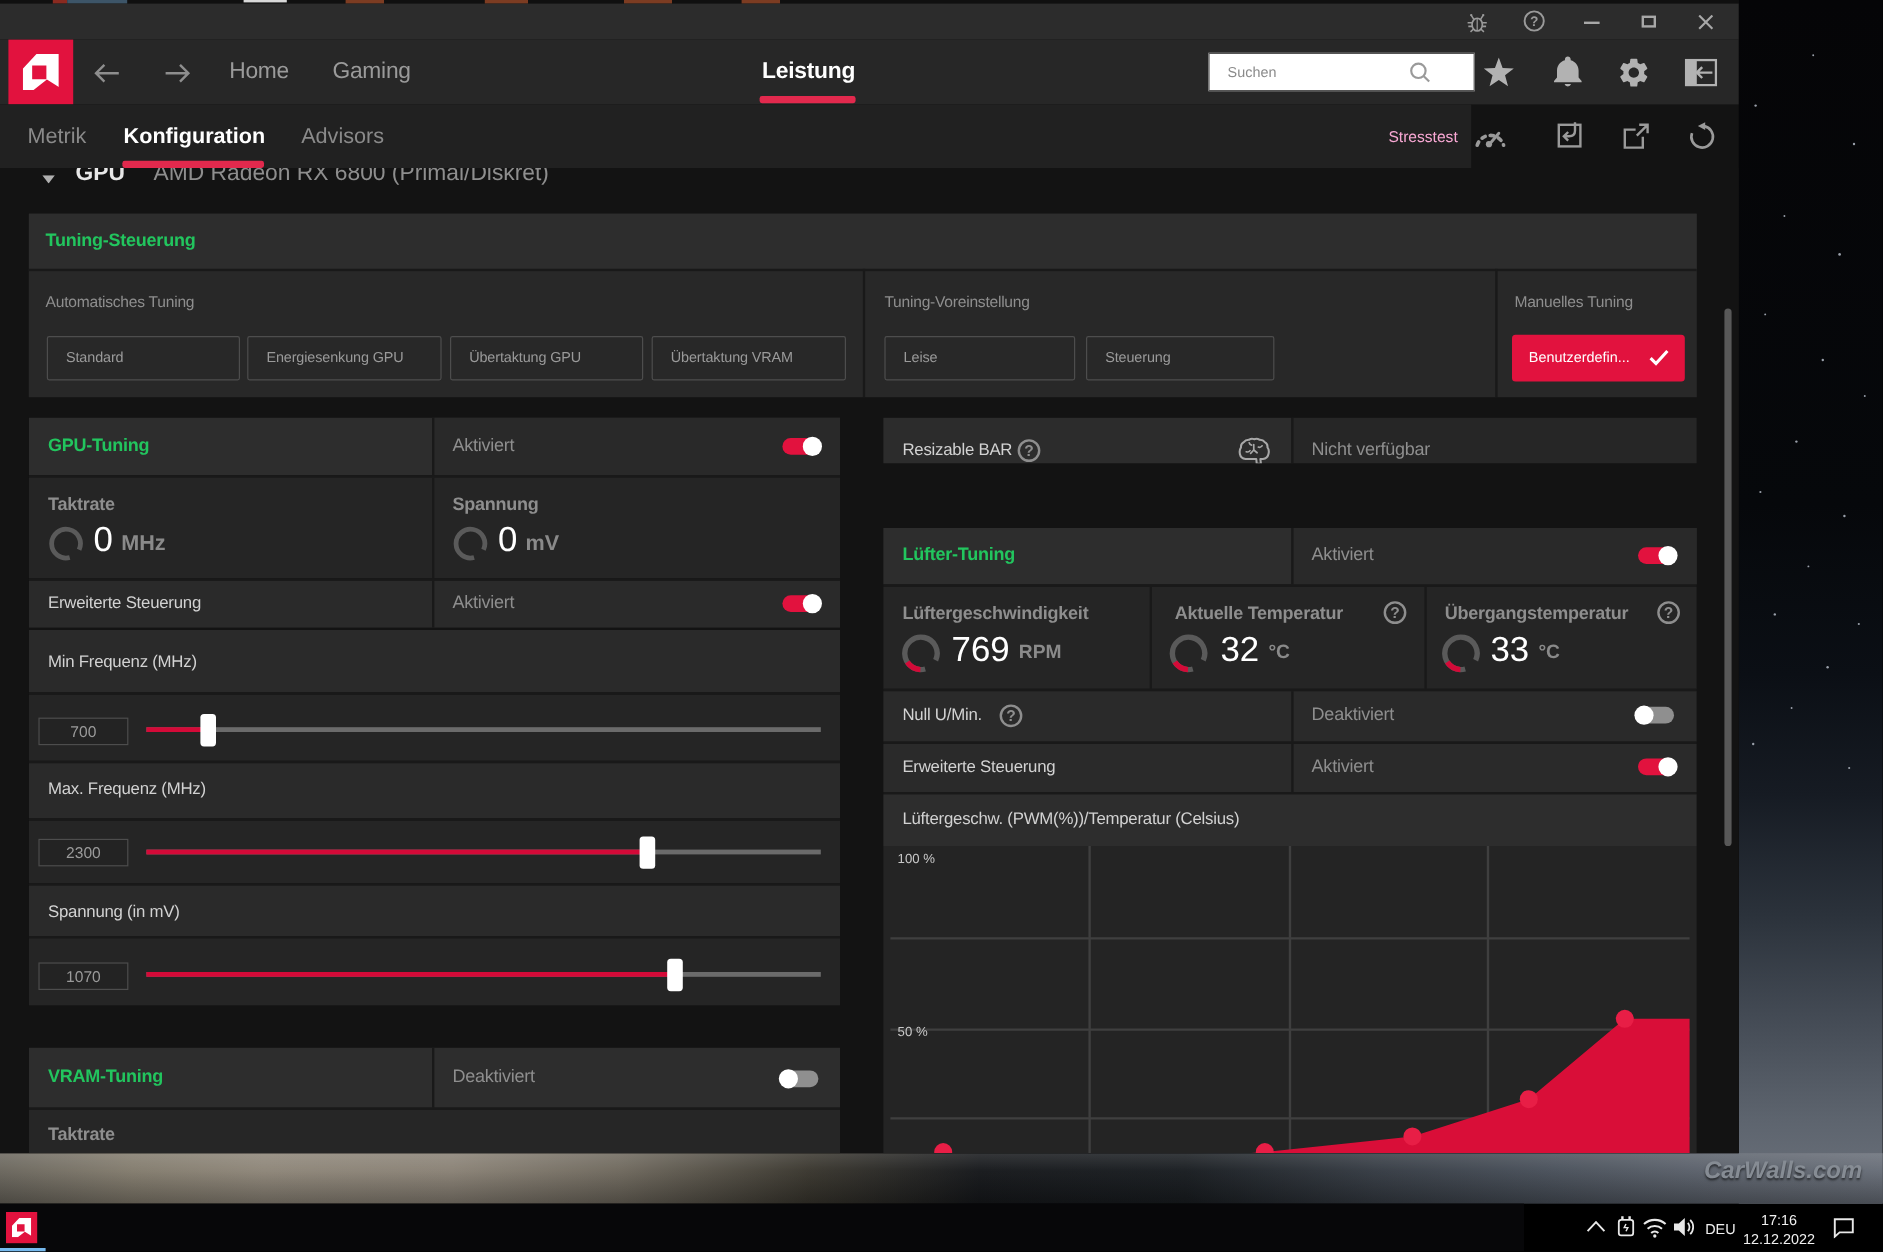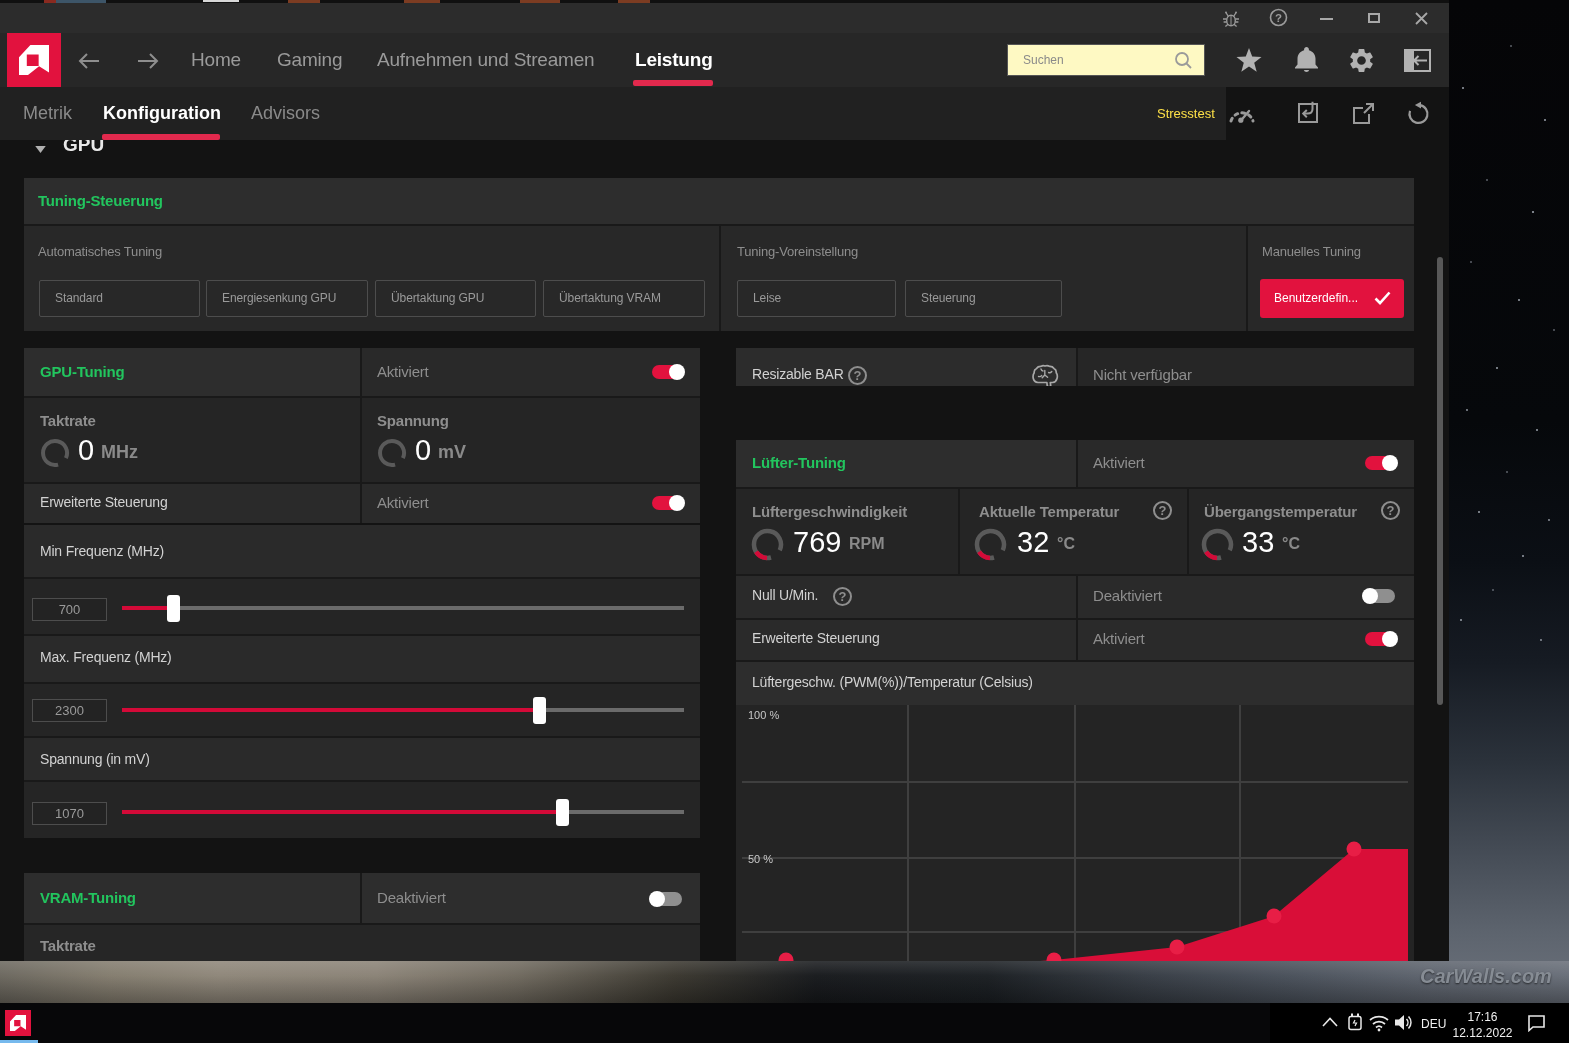--- a/index.html
+++ b/index.html
@@ -124,24 +124,23 @@
       </svg>
     </div>
     <svg class="abs" style="left:77px;top:17px;" width="24" height="22" viewBox="0 0 24 22" stroke="#8e8e8e" stroke-width="2" fill="none">
       <path d="M22 11 H3 M10 4 L3 11 L10 18"></path>
     </svg>
     <svg class="abs" style="left:136px;top:17px;" width="24" height="22" viewBox="0 0 24 22" stroke="#8e8e8e" stroke-width="2" fill="none">
       <path d="M2 11 H21 M14 4 L21 11 L14 18"></path>
     </svg>
     <div class="navitem" style="left:191px;">Home</div>
     <div class="navitem" style="left:277px;">Gaming</div>
-    <div class="navitem" style="left:377px;">Aufnehmen und Streamen</div>
     <div class="navitem" style="left:635px;color:#fff;font-weight:bold;">Leistung</div>
     <div class="abs" style="left:633px;top:47px;width:80px;height:6px;background:#e2294d;border-radius:2px;"></div>
-    <div class="abs" style="left:1007px;top:11px;width:198px;height:32px;border:1px solid #555;background:#fef9c3;">
+    <div class="abs" style="left:1007px;top:11px;width:222px;height:32px;border:1px solid #555;background:#ffffff;">
       <div class="abs" style="left:15px;top:0;height:30px;line-height:30px;font-size:12px;color:#8a8a8a;">Suchen</div>
       <svg class="abs" style="left:166px;top:6px;" width="19" height="19" viewBox="0 0 19 19" fill="none" stroke="#9a9a9a" stroke-width="1.8">
         <circle cx="8" cy="8" r="6"></circle>
         <path d="M12.5 12.5 L17 17"></path>
       </svg>
     </div>
     <svg class="abs" style="left:1236px;top:15px;" width="26" height="25" viewBox="0 0 26 25">
       <path fill="#b2b2b2" d="M13 0 L16.2 8.6 L25.5 9 L18.2 14.8 L20.7 23.8 L13 18.6 L5.3 23.8 L7.8 14.8 L0.5 9 L9.8 8.6 Z"></path>
     </svg>
     <svg class="abs" style="left:1293px;top:13px;" width="27" height="29" viewBox="0 0 27 29">
@@ -155,21 +154,21 @@
       <rect x="1" y="1" width="25" height="21" fill="none" stroke="#b2b2b2" stroke-width="2"></rect>
       <rect x="1" y="1" width="9" height="21" fill="#b2b2b2"></rect>
       <path d="M23 11.5 H10 M14.5 7 L10 11.5 L14.5 16" fill="none" stroke="#b2b2b2" stroke-width="2"></path>
     </svg>
   </div>
   <div class="abs" id="subnav">
     <div class="subitem" style="left:23px;">Metrik</div>
     <div class="subitem" style="left:103px;color:#fff;font-weight:bold;">Konfiguration</div>
     <div class="abs" style="left:102px;top:47px;width:118px;height:6px;background:#e2294d;border-radius:2px;"></div>
     <div class="subitem" style="left:251px;">Advisors</div>
-    <div class="subitem" style="left:1157px;font-size:13px;color:#fde047;">Stresstest</div>
+    <div class="subitem" style="left:1157px;font-size:13px;color:#f9a8d4;">Stresstest</div>
     <svg class="abs" style="left:1228px;top:14px;" width="28" height="24" viewBox="0 0 28 24">
       <g stroke="#9a9a9a" stroke-width="3" stroke-linecap="round" fill="none">
         <path d="M3 20 A 11.5 11.5 0 0 1 25 20" stroke-dasharray="3 4.2"></path>
       </g>
       <path d="M12.5 20 L21 10" stroke="#9a9a9a" stroke-width="2.4" stroke-linecap="round"></path>
       <circle cx="12.8" cy="19.2" r="2.6" fill="#9a9a9a"></circle>
     </svg>
     <svg class="abs" style="left:1296px;top:14px;" width="24" height="24" viewBox="0 0 24 24" fill="none" stroke="#9a9a9a" stroke-width="2">
       <rect x="3" y="3" width="18" height="18"></rect>
       <path d="M16.5 0.8 V8 Q16.5 12.5 11.5 12.5 H7.5"></path>
@@ -183,20 +182,21 @@
       <path d="M13.1 4.1 A9 9 0 1 1 3 9.9"></path>
       <path d="M14 0.8 L14 7.4 L7.9 4.1 Z" fill="#9a9a9a" stroke="none"></path>
     </svg>
   </div>
   <div class="abs" id="content">
 
     <svg class="abs" style="left:35px;top:6px;" width="11" height="7" viewBox="0 0 12 8">
         <path d="M0 0 L12 0 L6 8 Z" fill="#b0b0b0"></path>
       </svg>
     <div class="abs" style="left:63px;top:-9px;font-size:19px;font-weight:bold;color:#e8e8e8;height:28px;line-height:28px;">GPU</div>
+    <div class="abs" style="left:128px;top:-9px;font-size:19px;color:#8e8e8e;height:28px;line-height:28px;">AMD Radeon RX 6800 (Primal/Diskret)</div>
 
     <div class="panel" style="left:24px;top:38px;width:1390px;height:153px;background:#282828;">
       <div class="abs" style="left:0;top:0;width:1390px;height:46px;background:#2d2d2d;"></div>
       <div class="ptitle abs" style="left:14px;top:14px;">Tuning-Steuerung</div>
       <div class="hdiv" style="left:0;top:46px;width:1390px;"></div>
       <div class="glabel abs" style="left:14px;top:66px;">Automatisches Tuning</div>
       <div class="btn" style="left:15px;top:102px;width:161px;">Standard</div>
       <div class="btn" style="left:182px;top:102px;width:162px;">Energiesenkung GPU</div>
       <div class="btn" style="left:351px;top:102px;width:161px;">Übertaktung GPU</div>
       <div class="btn" style="left:519px;top:102px;width:162px;">Übertaktung VRAM</div>

